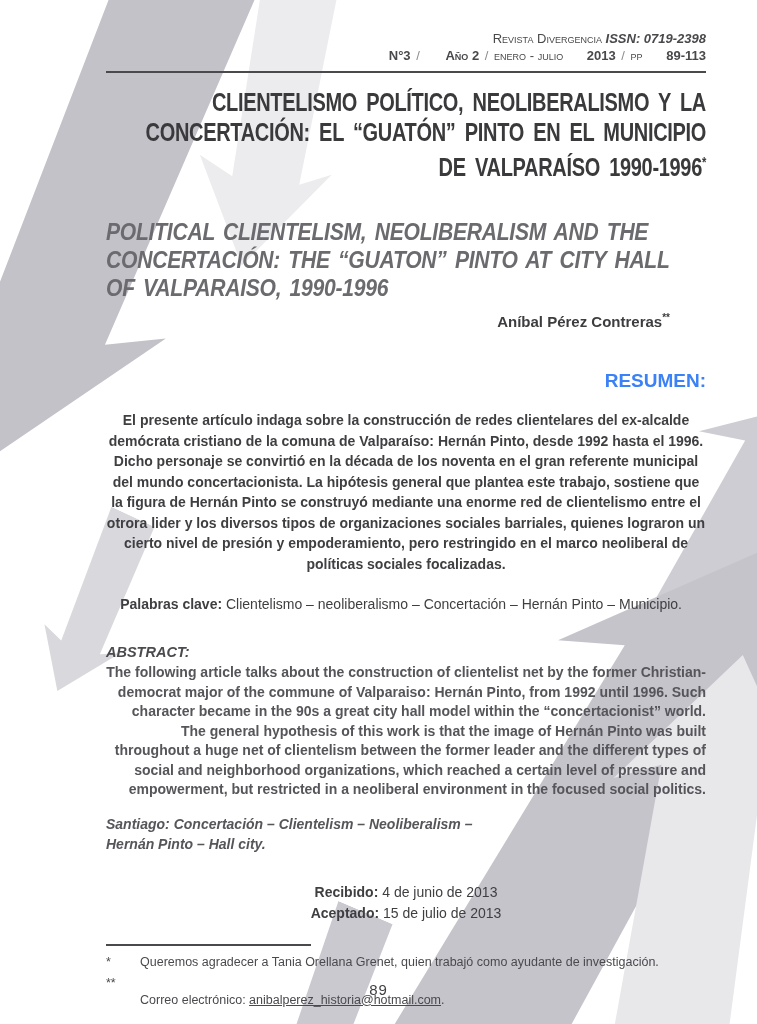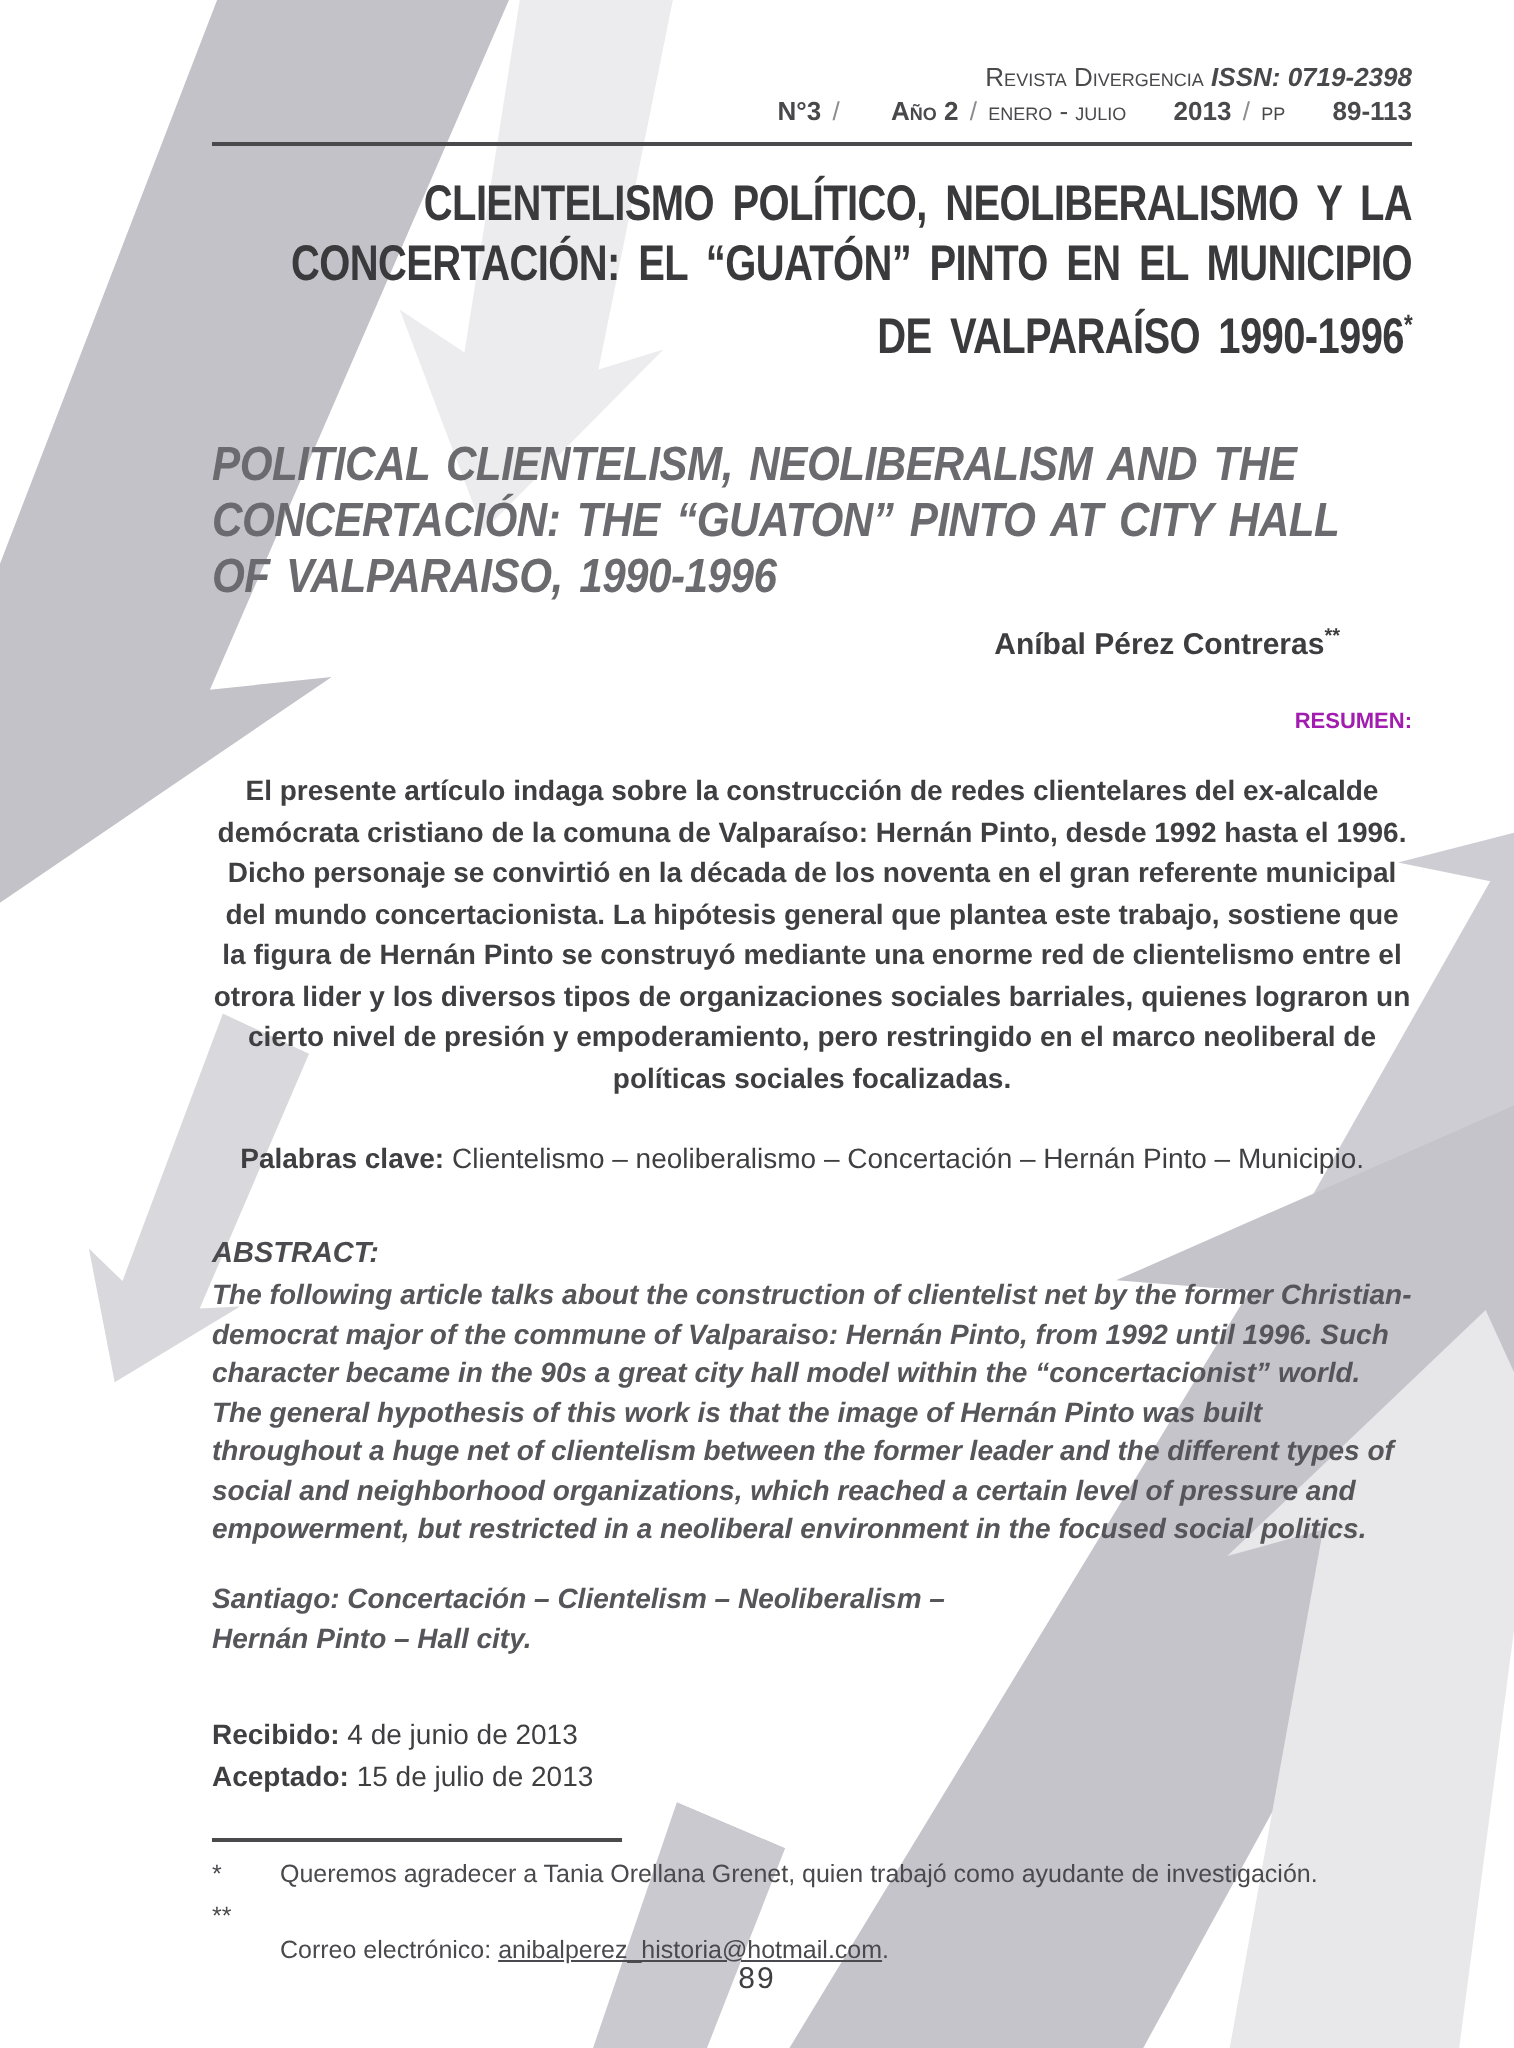--- a/index.html
+++ b/index.html
@@ -45,33 +45,33 @@
     margin:36px 0 0 0;width:682px;
     text-align:left;font-style:italic;font-weight:bold;color:#6b6b6f;
     font-size:24px;line-height:28px;letter-spacing:-0.3px;word-spacing:3px;
     transform:scaleX(0.88);transform-origin:0 0;
   }
   .title-en .line{white-space:nowrap;}
 
   .author{margin-top:10px;text-align:right;padding-right:36px;font-weight:bold;font-size:15px;color:#3d3d40;}
   .author sup{font-size:10px;}
 
-  .resumen-h{margin-top:24px;text-align:right;font-weight:bold;font-size:11px;color:#a21caf;}
+  .resumen-h{margin-top:40px;text-align:right;font-weight:bold;font-size:19px;color:#3b82f6;}
   .resumen-body{margin-top:18px;text-align:center;font-size:14px;line-height:20.5px;font-weight:bold;color:#3f3f42;}
 
   .palabras{margin-top:20px;text-align:right;padding-right:24px;font-size:14px;line-height:20px;color:#3f3f42;}
   .palabras .label{font-weight:bold;}
 
   .abstract-h{margin-top:30px;font-weight:bold;font-style:italic;font-size:14.5px;color:#4b4b4f;}
-  .abstract-body{margin-top:3px;font-style:italic;font-size:14px;line-height:19.5px;color:#55555a;font-weight:bold;text-align:left;}
+  .abstract-body{margin-top:3px;font-size:14px;line-height:19.5px;color:#55555a;font-weight:bold;text-align:right;}
 
   .keywords{margin-top:12px;max-width:370px;font-style:italic;font-size:14px;line-height:20px;color:#55555a;font-weight:bold;}
   .keywords .label{font-weight:bold;}
 
-  .dates{margin-top:28px;font-size:14px;line-height:21px;color:#3f3f42;}
+  .dates{margin-top:28px;font-size:14px;line-height:21px;color:#3f3f42;text-align:center;}
   .dates .label{font-weight:bold;}
 
   .foot-rule{margin:20px 0 0 0;width:205px;border:0;border-top:2px solid #4a4a4d;height:0;}
   .footnotes{margin-top:8px;font-size:12.5px;line-height:16.5px;color:#4a4a4e;}
   .fn{display:flex;margin-top:5px;}
   .fn .mark{width:34px;flex:0 0 34px;}
   .fn .txt{flex:1;}
   .email-link{color:#4a4a4e;text-decoration:underline;cursor:pointer;}
 
   .page-number{position:absolute;z-index:1;left:0;bottom:26px;width:100%;text-align:center;

